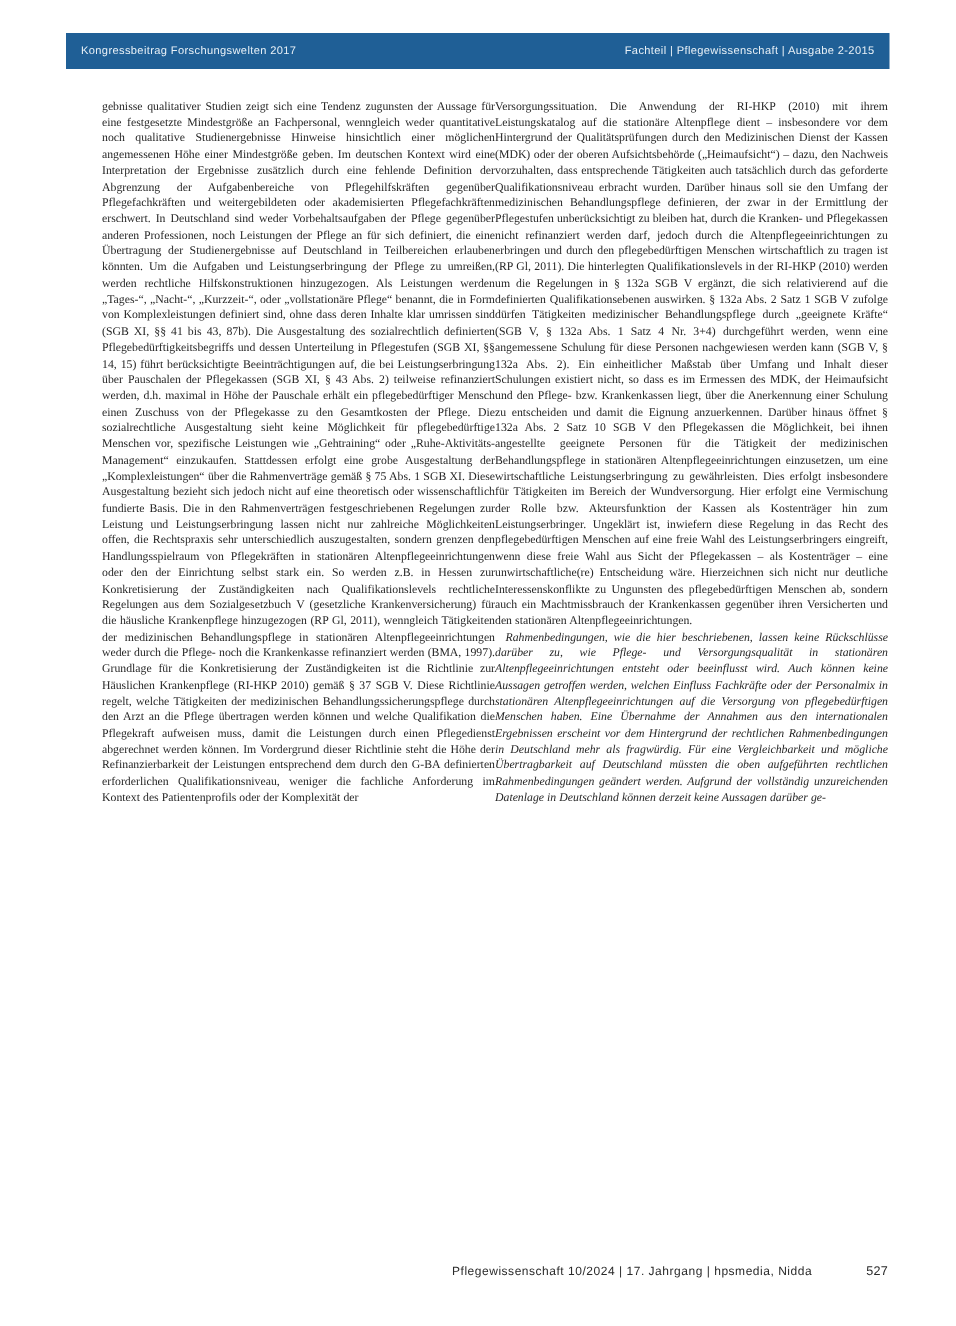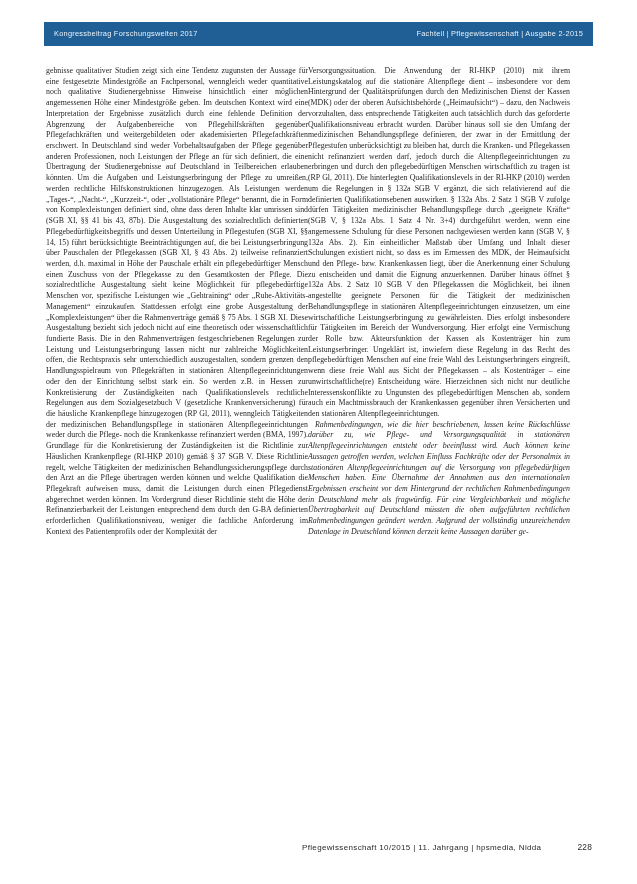--- a/index.html
+++ b/index.html
@@ -49,21 +49,21 @@
   #header-bar .hdr-right { text-align: right; }
 
   
   #content {
     position: absolute;
     left: 46px;
     top: 66px;
     width: 546px;
     height: 752px;
     display: flex;
-    justify-content: flex-start;
+    justify-content: flex-end;
   }
   .col {
     width: 262px;
   }
   .col p {
     margin: 0;
     text-align: justify;
     text-justify: inter-word;
     font-family: "Liberation Serif", serif;
     font-size: 7.85px;
@@ -120,17 +120,17 @@
     </div>
 
     <div class="col">
       <p>Versorgungssituation. Die Anwendung der RI-HKP (2010) mit ihrem Leistungskatalog auf die stationäre Altenpflege dient – insbesondere vor dem Hintergrund der Qualitätsprüfungen durch den Medizinischen Dienst der Kassen (MDK) oder der oberen Aufsichtsbehörde („Heimaufsicht“) – dazu, den Nachweis vorzuhalten, dass entsprechende Tätigkeiten auch tatsächlich durch das geforderte Qualifikationsniveau erbracht wurden. Darüber hinaus soll sie den Umfang der medizinischen Behandlungspflege definieren, der zwar in der Ermittlung der Pflegestufen unberücksichtigt zu bleiben hat, durch die Kranken- und Pflegekassen nicht refinanziert werden darf, jedoch durch die Altenpflegeeinrichtungen zu erbringen und durch den pflegebedürftigen Menschen wirtschaftlich zu tragen ist (RP Gl, 2011). Die hinterlegten Qualifikationslevels in der RI-HKP (2010) werden um die Regelungen in § 132a SGB V ergänzt, die sich relativierend auf die definierten Qualifikationsebenen auswirken. § 132a Abs. 2 Satz 1 SGB V zufolge dürfen Tätigkeiten medizinischer Behandlungspflege durch „geeignete Kräfte“ (SGB V, § 132a Abs. 1 Satz 4 Nr. 3+4) durchgeführt werden, wenn eine angemessene Schulung für diese Personen nachgewiesen werden kann (SGB V, § 132a Abs. 2). Ein einheitlicher Maßstab über Umfang und Inhalt dieser Schulungen existiert nicht, so dass es im Ermessen des MDK, der Heimaufsicht und den Pflege- bzw. Krankenkassen liegt, über die Anerkennung einer Schulung zu entscheiden und damit die Eignung anzuerkennen. Darüber hinaus öffnet § 132a Abs. 2 Satz 10 SGB V den Pflegekassen die Möglichkeit, bei ihnen angestellte geeignete Personen für die Tätigkeit der medizinischen Behandlungspflege in stationären Altenpflegeeinrichtungen einzusetzen, um eine wirtschaftliche Leistungserbringung zu gewährleisten. Dies erfolgt insbesondere für Tätigkeiten im Bereich der Wundversorgung. Hier erfolgt eine Vermischung der Rolle bzw. Akteursfunktion der Kassen als Kostenträger hin zum Leistungserbringer. Ungeklärt ist, inwiefern diese Regelung in das Recht des pflegebedürftigen Menschen auf eine freie Wahl des Leistungserbringers eingreift, wenn diese freie Wahl aus Sicht der Pflegekassen – als Kostenträger – eine unwirtschaftliche(re) Entscheidung wäre. Hierzeichnen sich nicht nur deutliche Interessenskonflikte zu Ungunsten des pflegebedürftigen Menschen ab, sondern auch ein Machtmissbrauch der Krankenkassen gegenüber ihren Versicherten und den stationären Altenpflegeeinrichtungen.</p>
       <p class="indent">Rahmenbedingungen, wie die hier beschriebenen, lassen keine Rückschlüsse darüber zu, wie Pflege- und Versorgungsqualität in stationären Altenpflegeeinrichtungen entsteht oder beeinflusst wird. Auch können keine Aussagen getroffen werden, welchen Einfluss Fachkräfte oder der Personalmix in stationären Altenpflegeeinrichtungen auf die Versorgung von pflegebedürftigen Menschen haben. Eine Übernahme der Annahmen aus den internationalen Ergebnissen erscheint vor dem Hintergrund der rechtlichen Rahmenbedingungen in Deutschland mehr als fragwürdig. Für eine Vergleichbarkeit und mögliche Übertragbarkeit auf Deutschland müssten die oben aufgeführten rechtlichen Rahmenbedingungen geändert werden. Aufgrund der vollständig unzureichenden Datenlage in Deutschland können derzeit keine Aussagen darüber ge-</p>
     </div>
 
   </div>
 
   <div id="footer">
-    <span class="foot-text">Pflegewissenschaft 10/2015 | 11. Jahrgang | hpsmedia, Nidda</span>
-    <span class="foot-page">228</span>
+    <span class="foot-text">Pflegewissenschaft 10/2024 | 17. Jahrgang | hpsmedia, Nidda</span>
+    <span class="foot-page">527</span>
   </div>
 
 </div>
 
 </body></html>

